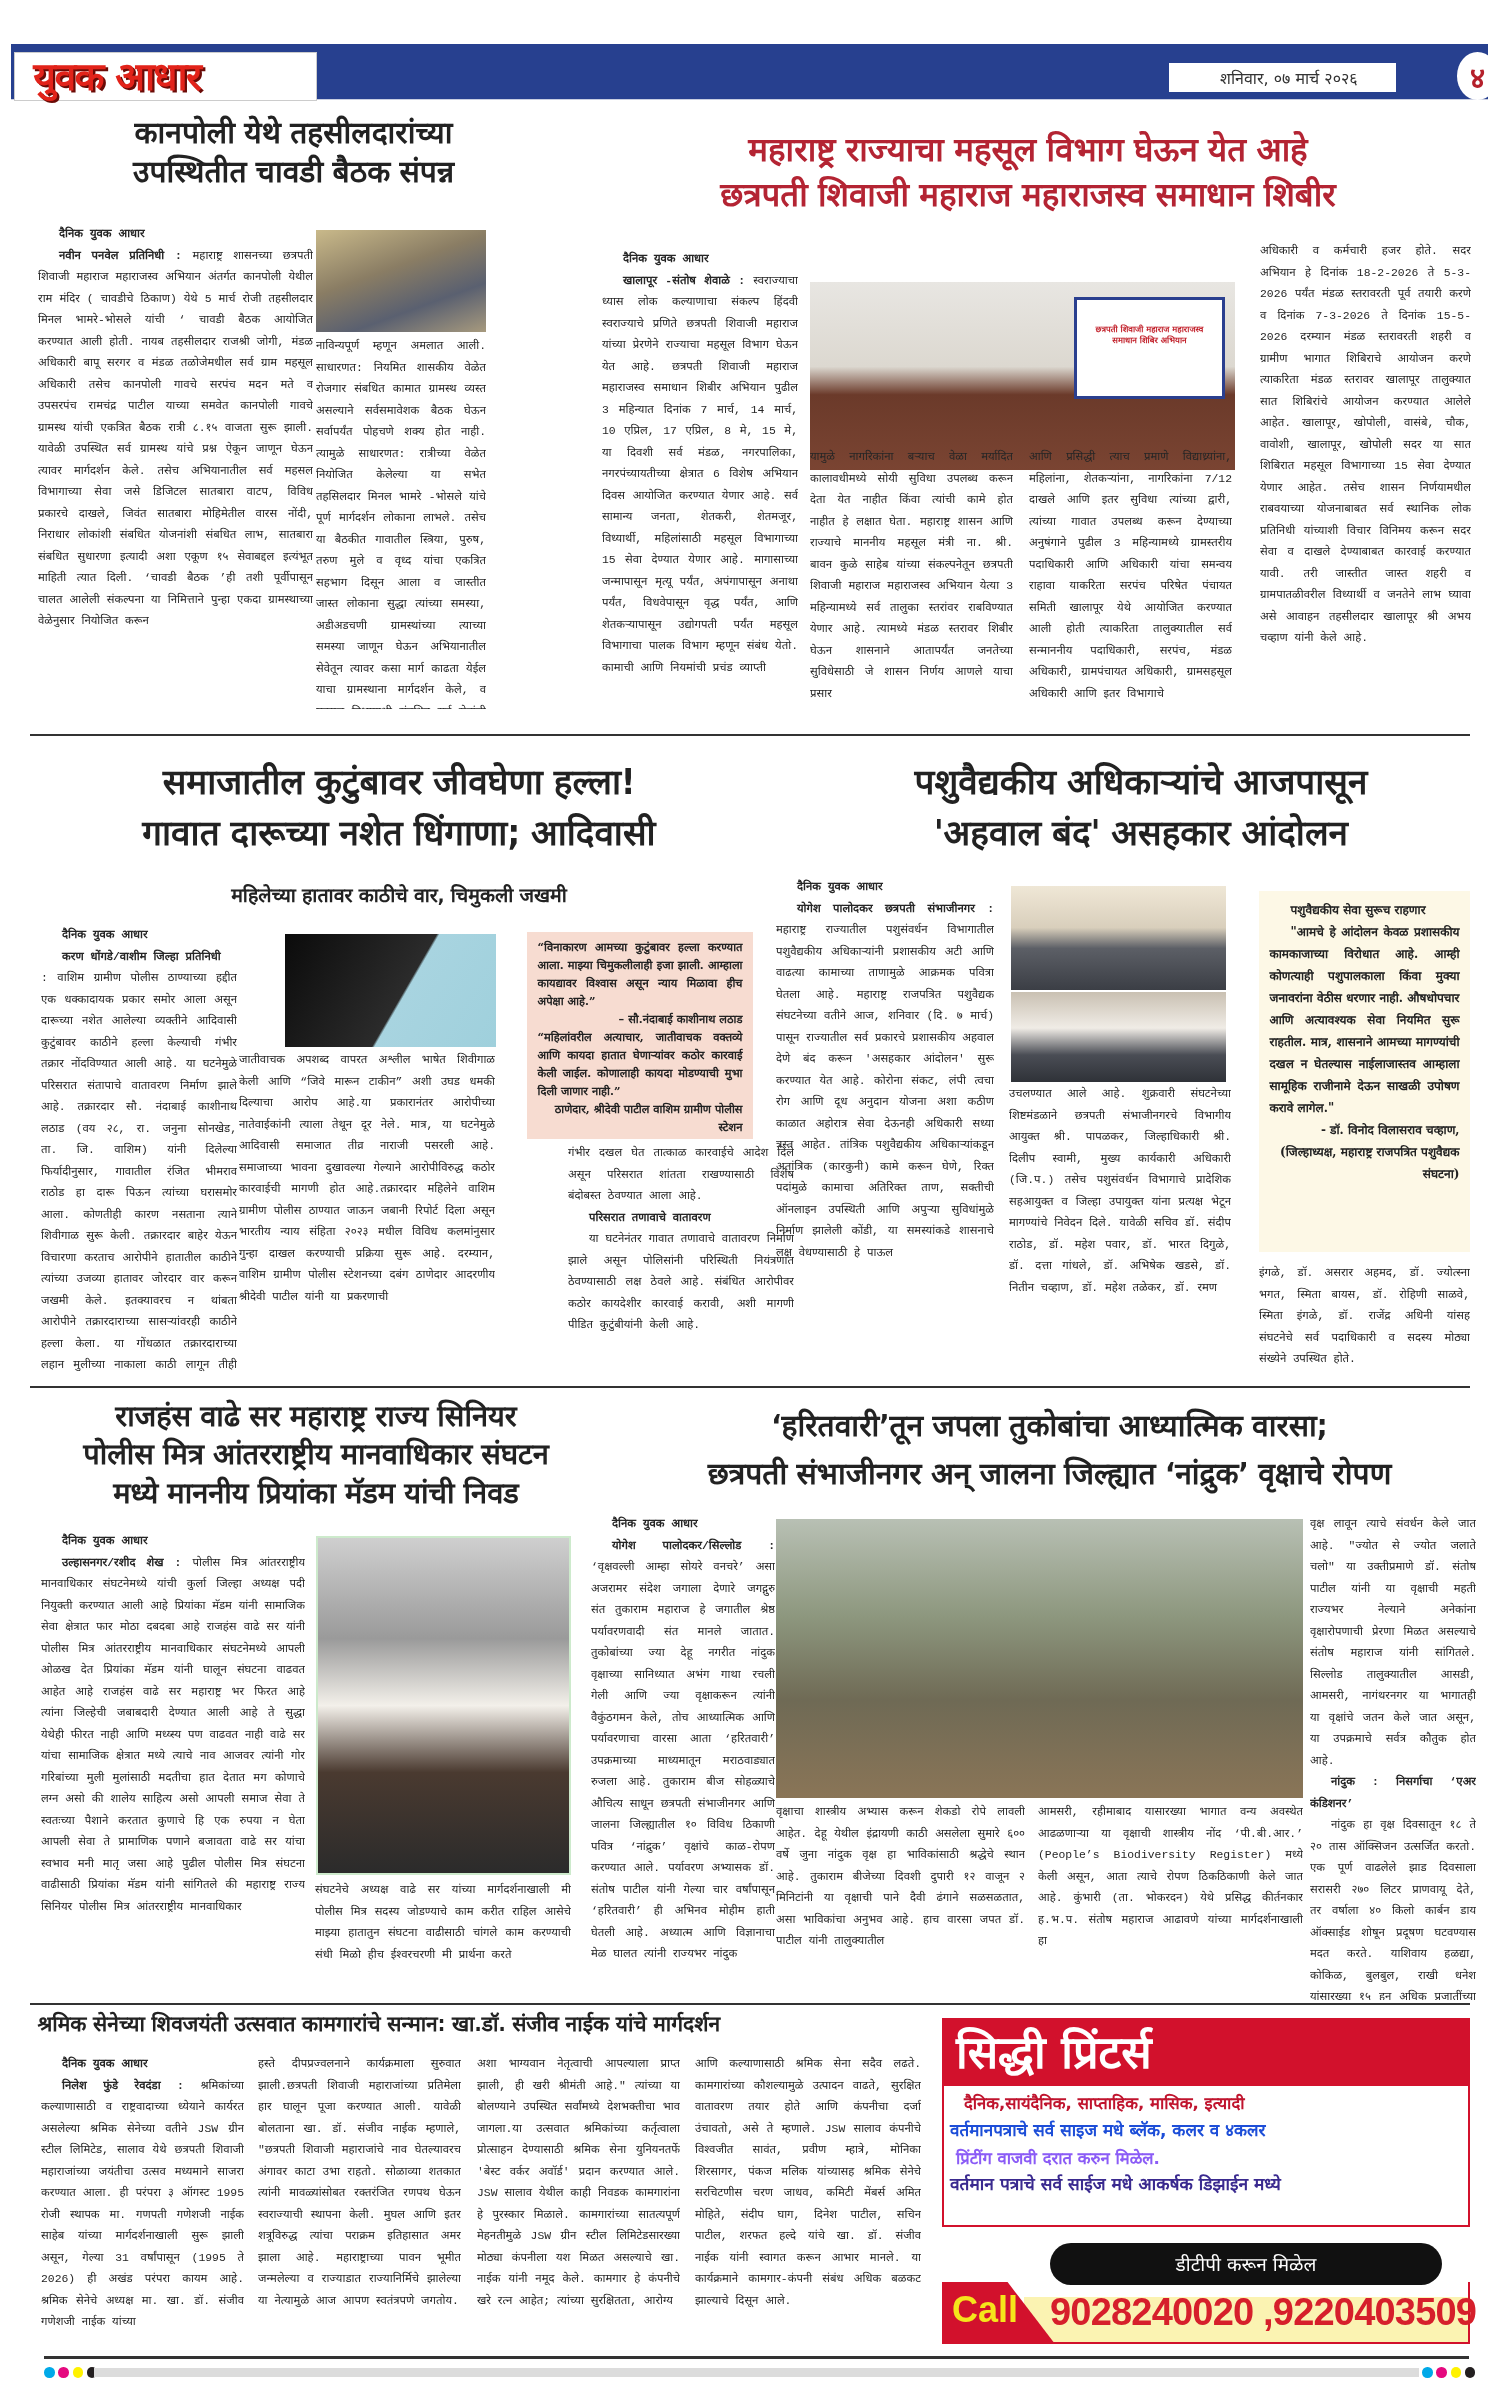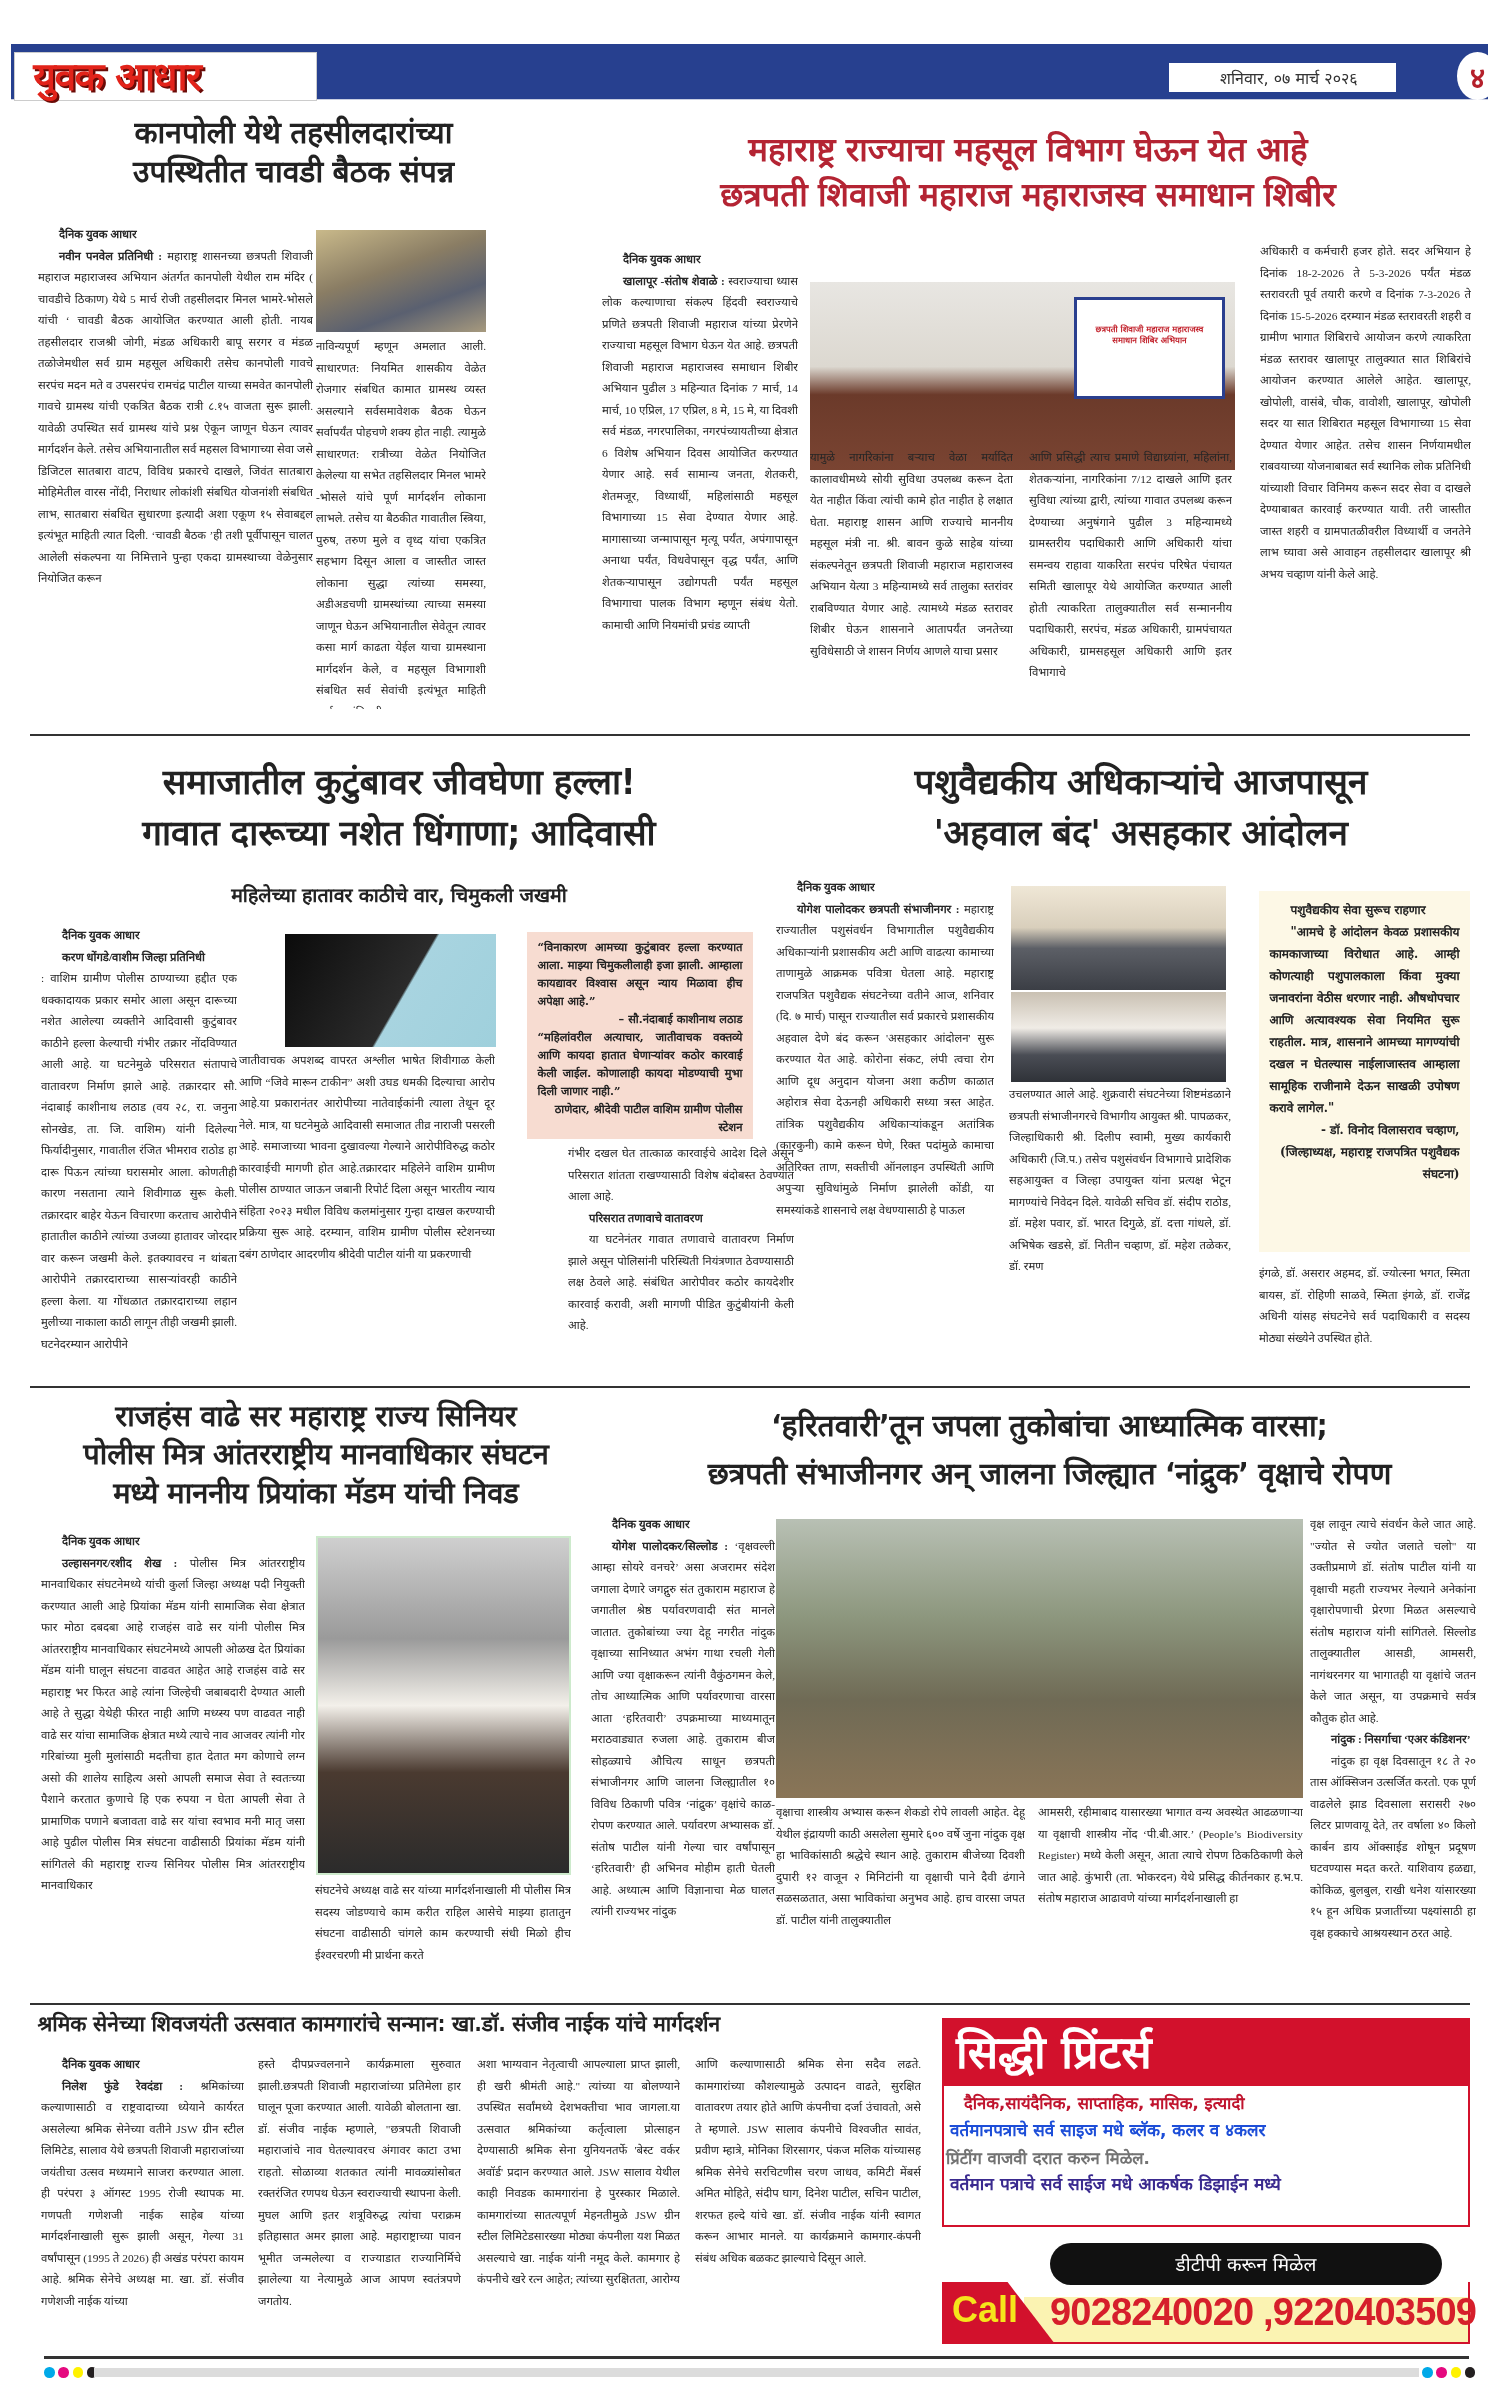--- a/index.html
+++ b/index.html
@@ -5,34 +5,34 @@
   * { box-sizing: border-box; margin: 0; padding: 0; }
   body { width: 1512px; height: 2401px; background: #fff; font-family: "DejaVu Sans", sans-serif; color: #222; position: relative; overflow: hidden; }
   .abs { position: absolute; }
   .masthead { left: 11.3px; top: 44px; width: 1477px; height: 56px; background: #27408f; border-bottom: 1.5px solid #c8cde0; }
   .logo-box { left: 14.3px; top: 52px; width: 303px; height: 49px; background: #fff; border: 0.8px solid #ccc; display: flex; align-items: center; padding-left: 18px; }
   .logo-text { font-family: "DejaVu Sans", sans-serif; font-weight: 900; font-size: 39px; color: #e2231a; text-shadow: 2.3px 2.3px 0 #6a0b07; letter-spacing: -1.5px; line-height: 1; }
   .date-box { left: 1169px; top: 63px; width: 227px; height: 29px; background: #fff; display: flex; align-items: center; padding-left: 51px; font-size: 16px; color: #333; }
   .page-no { left: 1457px; top: 52px; width: 41px; height: 48px; background: #fff; border-radius: 50%; display: flex; align-items: center; justify-content: center; font-size: 29px; font-weight: bold; color: #b5202b; }
   .hl { font-family: "DejaVu Sans Condensed", "DejaVu Sans", sans-serif; font-weight: bold; text-align: center; line-height: 1.3; color: #222; }
   .red { color: #b42433; }
-  .col { font-family: Liberation Serif, serif; font-size: 11.4px; line-height: 21.5px; text-align: justify; color: #262626; overflow: hidden; }
+  .col { font-family: Liberation Mono, monospace; font-size: 11.4px; line-height: 21.5px; text-align: justify; color: #262626; overflow: hidden; }
   .col b { font-weight: bold; }
   .col .ind { text-indent: 21px; display: block; }
   .photo { background: #8a8a8a; overflow: hidden; }
   .rule { background: #333; height: 2.3px; }
   .quote-box { background: #f7dcd1; padding: 6px 10.5px; font-family: "DejaVu Serif", serif; font-size: 11.3px; line-height: 18px; font-weight: bold; text-align: justify; color: #222; }
   .quote-box .r { text-align: right; display: block; }
   .quote2 { background: #fdf8e6; padding: 7.5px 10.5px; font-family: "DejaVu Serif", serif; font-size: 12px; line-height: 22px; font-weight: bold; text-align: justify; }
   .quote2 .r { text-align: right; display: block; }
   .ad { left: 942px; top: 2018px; width: 528px; height: 209px; border: 2.3px solid #d2112c; background: #fff; }
   .ad-head { height: 66px; background: #d2112c; color: #fff; font-size: 45px; font-weight: bold; padding-left: 12px; line-height: 66px; }
   .ad-line1 { font-size: 16.6px; color: #c0142e; font-weight: bold; text-align: left; padding-right: 10.5px; margin-top: 4.5px; padding-left: 20px; }
   .ad-line2 { font-size: 17px; color: #1d4ed8; font-weight: bold; padding-left: 6px; margin-top: 4.5px; }
-  .ad-line3 { font-size: 16.6px; color: #737373; font-weight: bold; padding-left: 2px; margin-top: 4.5px; }
+  .ad-line3 { font-size: 16.6px; color: #8b5cf6; font-weight: bold; padding-left: 12px; margin-top: 4.5px; }
   .ad-line4 { font-size: 17.3px; color: #3a2a8f; font-weight: bold; padding-left: 6px; margin-top: 3px; }
   .ad-dtp { left: 1050px; top: 2243px; width: 392px; height: 42px; background: #111; border-radius: 21px; color: #fff; font-size: 19px; font-weight: normal; display: flex; align-items: center; justify-content: center; }
   .ad-call { left: 942px; top: 2282px; width: 528px; height: 62px; border: 2.3px solid #d2112c; border-top: none; }
   .call-left { left: 942px; top: 2282px; width: 113px; height: 62px; background: #d2112c; clip-path: polygon(0 0, 58% 0, 100% 100%, 0 100%); }
   .call-text { left: 952px; top: 2289px; font-size: 36px; font-weight: 900; color: #f5e51b; font-family: "Liberation Sans", sans-serif; }
   .call-band { left: 1024px; top: 2297px; width: 446px; height: 47px; background: #fbf3b2; }
   .call-num { left: 1050px; top: 2291px; font-size: 38px; font-weight: bold; color: #d61f2b; font-family: "Liberation Sans Narrow", "Liberation Sans", sans-serif; letter-spacing: -0.8px; }
   .dots { display: flex; gap: 3.8px; }
   .dot { width: 10.5px; height: 10.5px; border-radius: 50%; }
   .greybar { background: #dcdcdc; height: 9px; }

